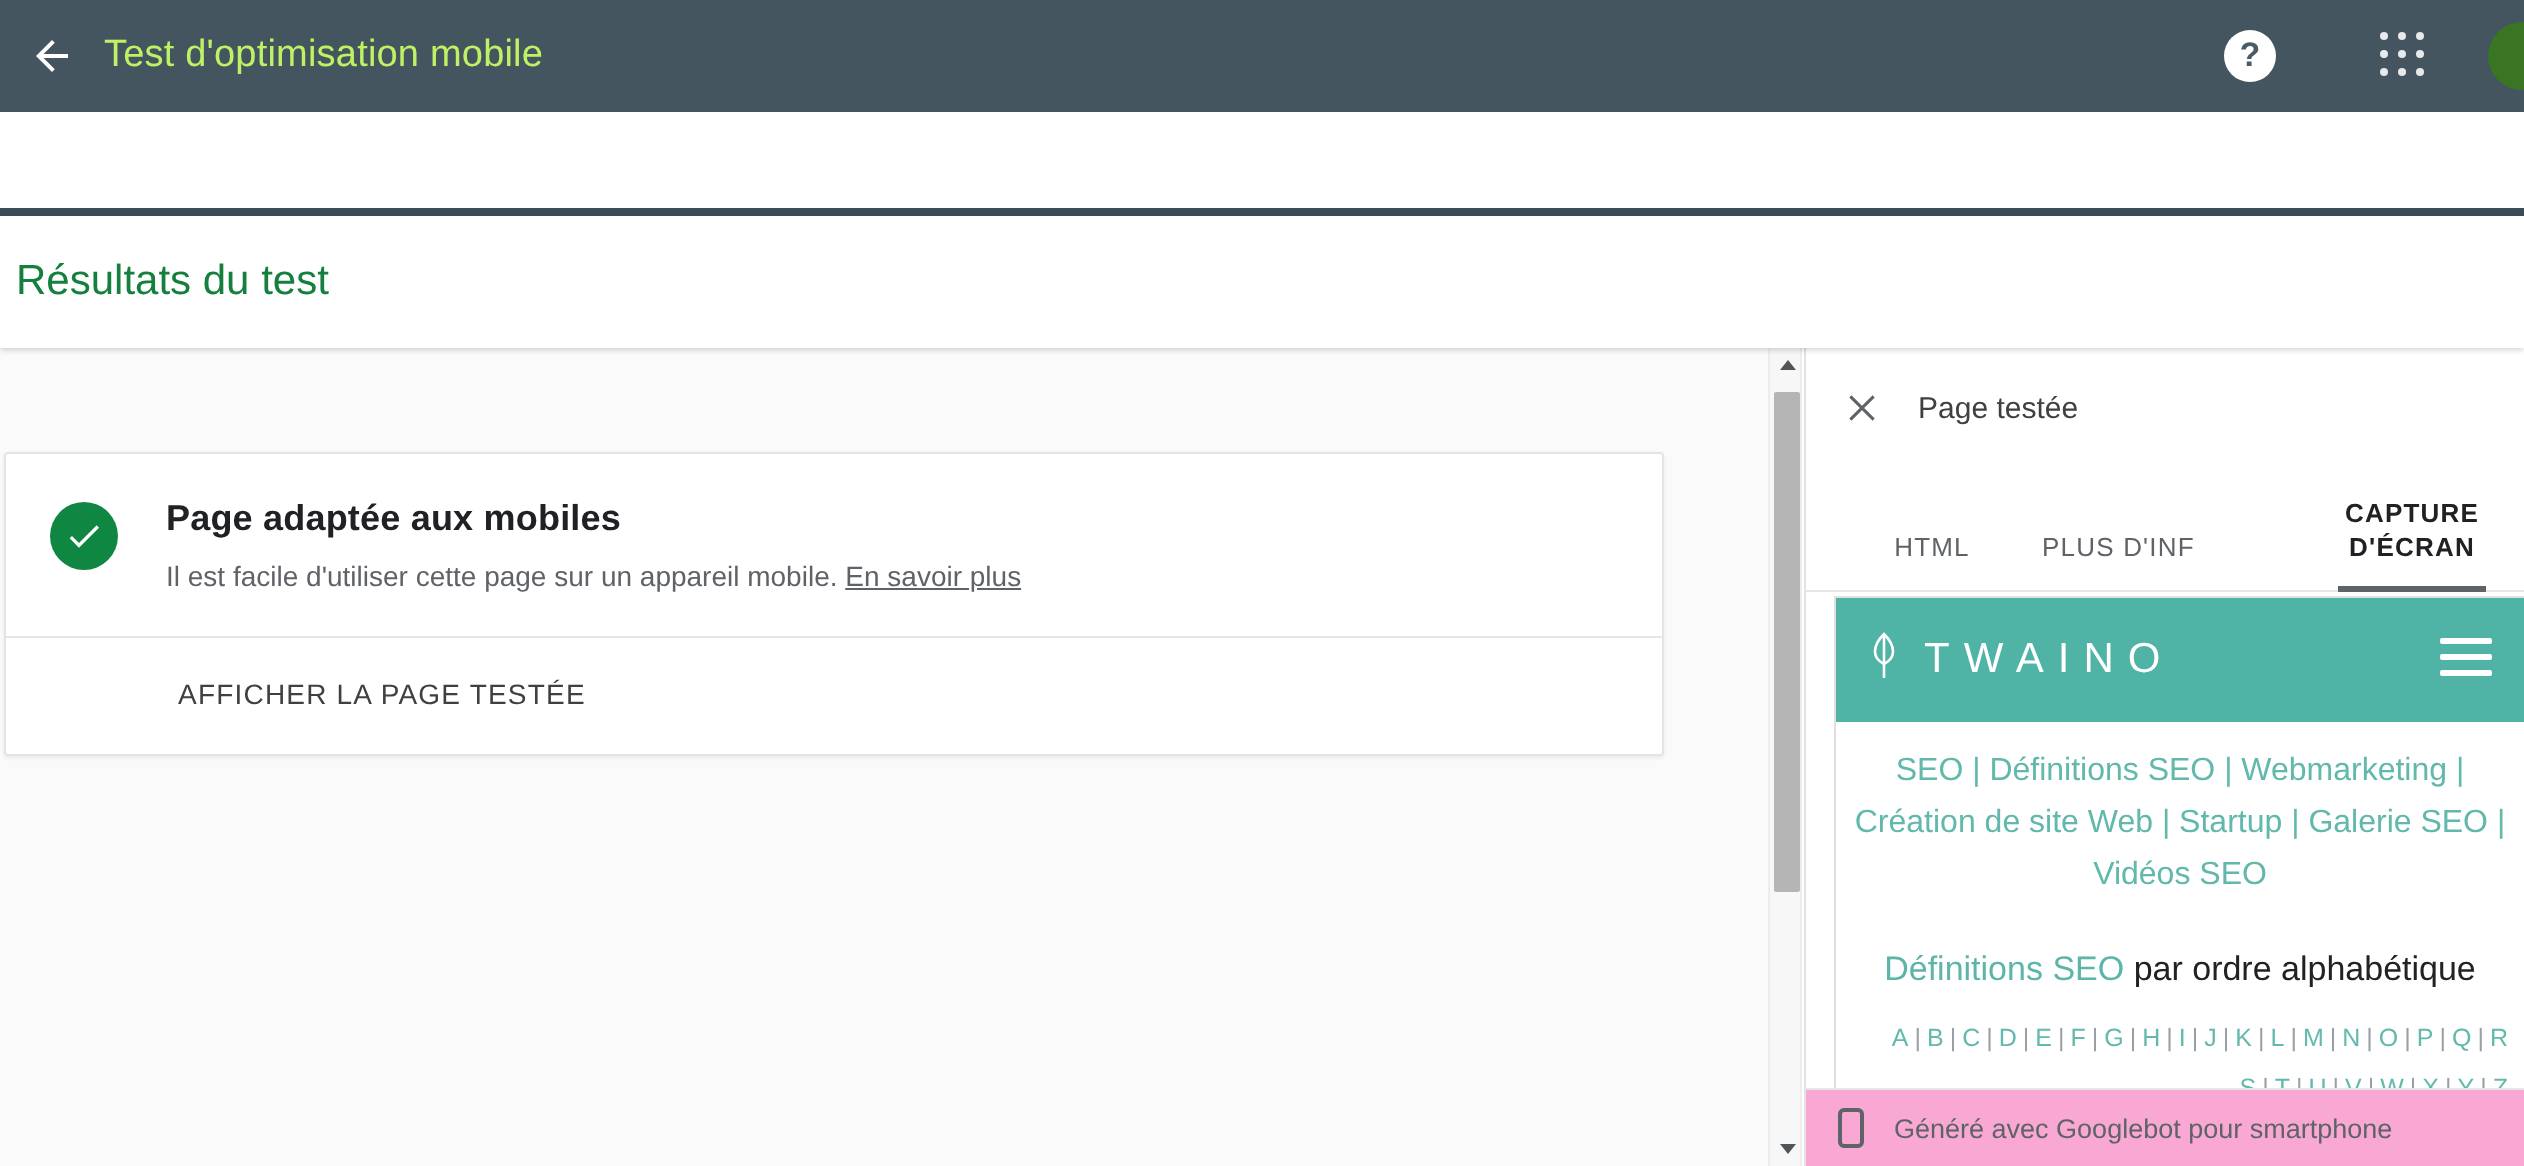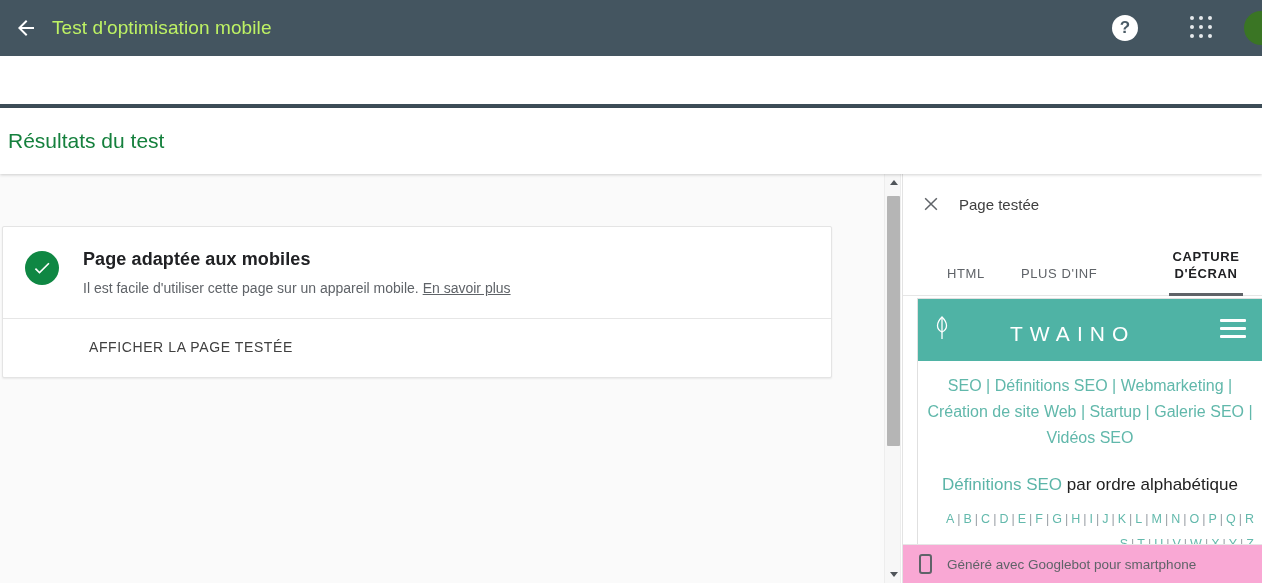--- a/index.html
+++ b/index.html
@@ -163,21 +163,21 @@
 
   
   .preview {
     position: absolute; left: 14px; top: 124px; width: 346px; height: 248px;
     border: 1px solid #e0e0e0; border-bottom: none; overflow: hidden; background: #ffffff;
   }
   .site-header {
     height: 62px; background: #4fb3a5; display: flex; align-items: center;
     padding: 0 0 0 14px; position: relative;
   }
-  .logo-wrap { display: flex; align-items: flex-end; gap: 48px; }
+  .logo-wrap { display: flex; align-items: center; }
   .logo-text {
     color: #ffffff; font-size: 21px; letter-spacing: 7px; margin-left: 10px;
     font-weight: 300;
   }
   .hamburger {
     position: absolute; right: 16px; top: 20px; width: 26px; cursor: pointer;
   }
   .hamburger i { display: block; height: 3px; background: #ffffff; margin-bottom: 5px; border-radius: 1px; }
   .site-nav {
     padding: 12px 6px 10px; text-align: center; font-size: 16px; line-height: 26px;

